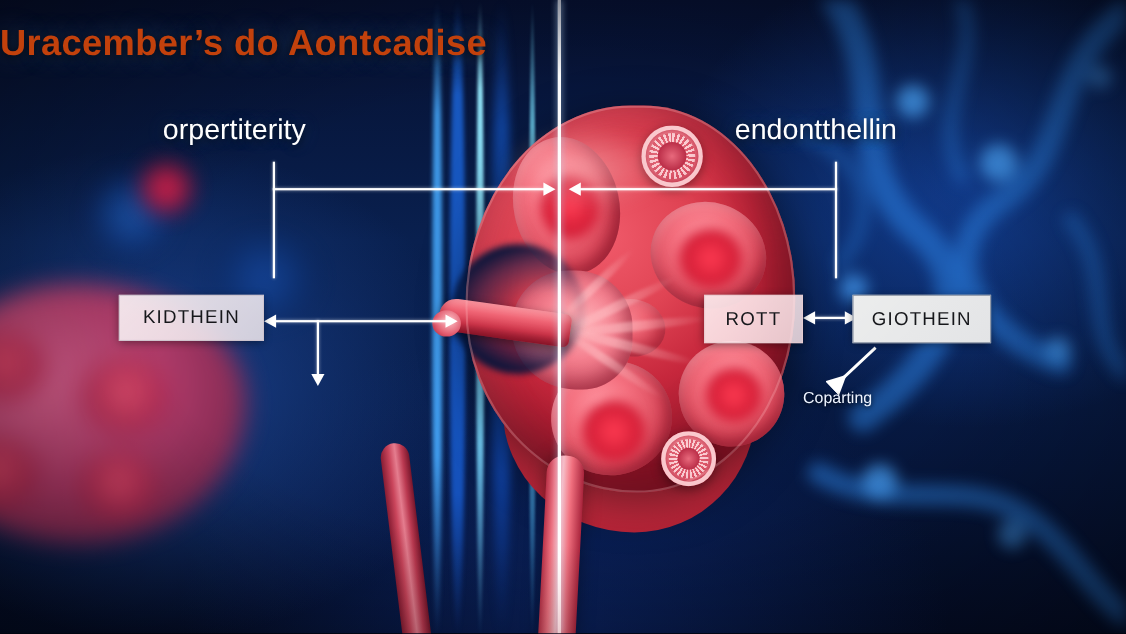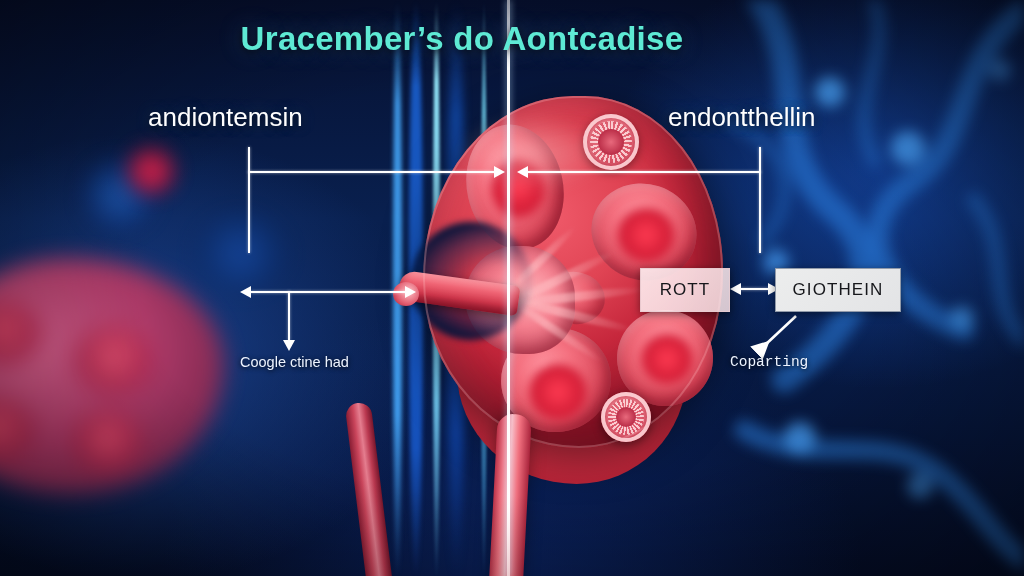--- a/index.html
+++ b/index.html
@@ -145,22 +145,22 @@
 
   .arrow{position:absolute;width:0;height:0;}
   .ar-left{border-top:6px solid transparent;border-bottom:6px solid transparent;border-right:11px solid #fff;}
   .ar-right{border-top:6px solid transparent;border-bottom:6px solid transparent;border-left:11px solid #fff;}
   .ar-down{border-left:6px solid transparent;border-right:6px solid transparent;border-top:11px solid #fff;}
 
   .diag-arrow{position:absolute;}
   .diag-arrow svg{display:block;overflow:visible;}
 
   
-  #title{position:absolute;left:0;top:20px;width:924px;text-align:center;
-     color:#5eead4;font-size:33px;font-weight:700;letter-spacing:.3px;
+  #title{position:absolute;left:0;top:20px;width:924px;text-align:left;
+     color:#c2410c;font-size:33px;font-weight:700;letter-spacing:.3px;
      text-shadow:0 2px 9px rgba(0,0,0,.85), 0 0 22px rgba(120,190,255,.35);}
 
   .toplabel{position:absolute;color:#fff;font-size:26px;font-weight:400;
      text-shadow:0 2px 8px rgba(0,0,0,.85), 0 0 16px rgba(110,180,255,.3);white-space:nowrap;}
   #lbl-left{left:148px;top:102px;}
   #lbl-right{left:668px;top:102px;}
 
   .box{position:absolute;display:flex;align-items:center;justify-content:center;
      border:1px solid rgba(120,130,150,.9);
      font-size:17px;letter-spacing:1.1px;color:#16171b;
@@ -171,21 +171,21 @@
   #box-rott{left:640px;top:268px;width:88px;height:42px;
      background:linear-gradient(135deg,rgba(255,240,242,.9),rgba(252,230,234,.84));
      border-color:rgba(230,200,205,.75);}
   #box-giothein{left:775px;top:268px;width:124px;height:42px;
      background:linear-gradient(135deg,#eceded,#e3e4e6);
      border-color:rgba(140,150,165,.95);}
 
   .caption{position:absolute;color:#eef4ff;font-size:14.5px;line-height:20px;
      text-shadow:0 1px 5px rgba(0,0,0,.9);width:150px;}
   #cap-left{left:240px;top:352px;}
-  #cap-right{left:730px;top:352px;font-family:Liberation Mono, monospace;}
+  #cap-right{left:730px;top:352px;}
 </style>
 </head>
 <body>
 
 <div id="stage">
 
   <div class="bg bg-base"></div>
 
   <div class="bgkidney k-left">
     <div class="body"></div>
@@ -287,30 +287,32 @@
         <marker id="dh" markerWidth="7" markerHeight="7" refX="3" refY="3.5" orient="auto">
           <path d="M7,0 L0,3.5 L7,7 z" fill="#fff"></path>
         </marker>
       </defs>
       <line x1="44" y1="4" x2="12" y2="34" stroke="#fff" stroke-width="2.6" marker-end="url(#dh)"></line>
     </svg>
   </div>
 
   <div id="title">Uracember’s do  Aontcadise</div>
 
-  <div class="toplabel" id="lbl-left">andiontemsin</div>
+  <div class="toplabel" id="lbl-left">orpertiterity</div>
   <div class="toplabel" id="lbl-right">endontthellin</div>
 
+  <div class="box" id="box-kidthein">
+    <span>KIDTHEIN</span>
+  </div>
   <div class="box" id="box-giothein">
     <span>GIOTHEIN</span>
   </div>
   <div class="box" id="box-rott">
     <span>ROTT</span>
   </div>
 
   <div class="caption" id="cap-left">
-    <div>Coogle ctine had</div>
   </div>
   <div class="caption" id="cap-right">
     <div>Coparting</div>
   </div>
 
 </div>
 
 </body></html>

